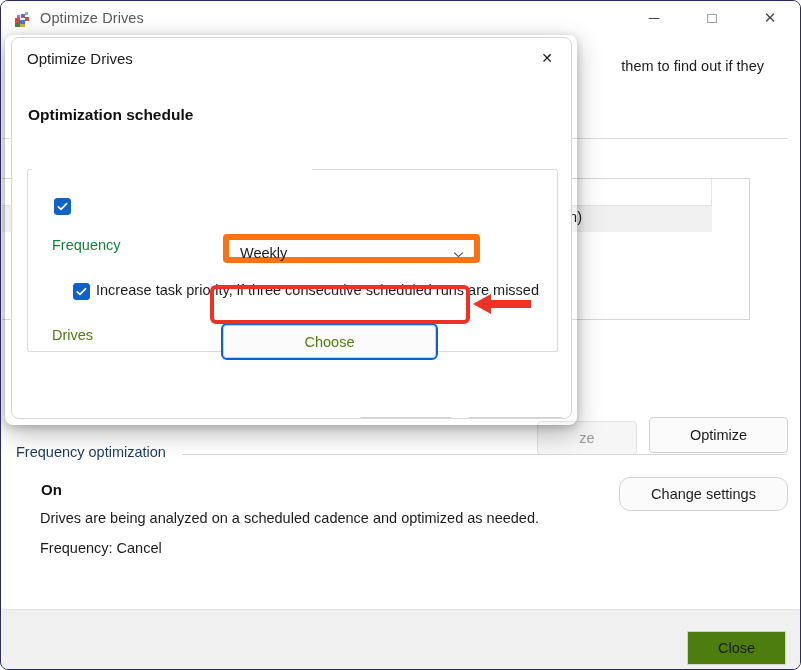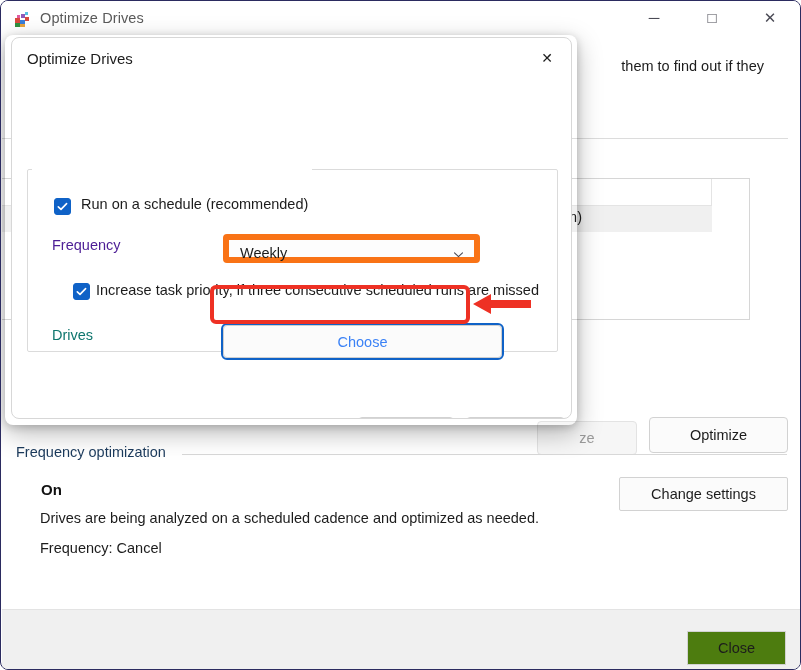--- a/index.html
+++ b/index.html
@@ -216,21 +216,21 @@
     font-size: 14.5px;
     color: #1c1c1c;
   }
   #change-settings-btn {
     position: absolute;
     left: 617px;
     top: 46px;
     width: 169px;
     height: 34px;
     border: 1px solid #d2d2d2;
-    border-radius: 2px;
+    border-radius: 11px;
     background: #fbfbfb;
     color: #1c1c1c;
     font-size: 14.5px;
     display: flex;
     align-items: center;
     justify-content: center;
     box-sizing: border-box;
   }
 
   
@@ -359,21 +359,21 @@
     top: 244px;
     font-size: 14.5px;
     color: #1c1c1c;
   }
 
   #lbl-frequency {
     position: absolute;
     left: 40px;
     top: 199px;
     font-size: 14.5px;
-    color: #4c1d95;
+    color: #15803d;
   }
   #freq-combo {
     position: absolute;
     left: 211px;
     top: 196px;
     width: 257px;
     height: 29px;
     border: 6px solid #f97316;
     border-radius: 4px;
     background: #fdfdfd;
@@ -391,33 +391,33 @@
     right: 9px;
     top: 7px;
     color: #4a4a55;
   }
 
   #lbl-drives {
     position: absolute;
     left: 40px;
     top: 289px;
     font-size: 14.5px;
-    color: #0f766e;
+    color: #4d7c0f;
     text-align: right;
   }
   #choose-btn {
     position: absolute;
     left: 211px;
     top: 287px;
-    width: 279px;
+    width: 213px;
     height: 33px;
     border: 1px solid #cfcfcf;
     border-radius: 4px;
     background: #fbfbfb;
-    color: #3b82f6;
+    color: #4d7c0f;
     font-size: 14.5px;
     display: flex;
     align-items: center;
     justify-content: center;
     box-sizing: border-box;
     outline: 2px solid #0f62c7;
     outline-offset: 0px;
   }
 
   
@@ -537,30 +537,30 @@
   </div>
 
   <div id="modal-shadow"></div>
   <div id="modal-dialog">
 
     <div id="modal-titlebar-text">Optimize Drives</div>
     <div id="modal-close-btn">
       <span id="modal-close-glyph">✕</span>
     </div>
 
+    <div id="modal-heading">Optimization schedule</div>
 
     <div id="groupbox"></div>
     <div id="groupbox-gap"></div>
 
     <div class="chk" id="chk-schedule">
       <svg width="15" height="15" viewBox="0 0 15 15">
         <path d="M3.3 7.9 L6 10.4 L11.6 4.6" stroke="#ffffff" stroke-width="1.6" fill="none" stroke-linecap="round" stroke-linejoin="round"></path>
       </svg>
     </div>
-    <div id="lbl-schedule">Run on a schedule (recommended)</div>
 
     <div id="lbl-frequency">Frequency</div>
     <div id="freq-combo">
       <span id="freq-combo-value">Weekly</span>
       <span id="freq-combo-chevron">
         <svg width="13" height="13" viewBox="0 0 13 13">
           <path d="M2.5 4.8 L6.5 8.6 L10.5 4.8" stroke="#4a4a55" stroke-width="1.1" fill="none" stroke-linecap="round" stroke-linejoin="round"></path>
         </svg>
       </span>
     </div>

